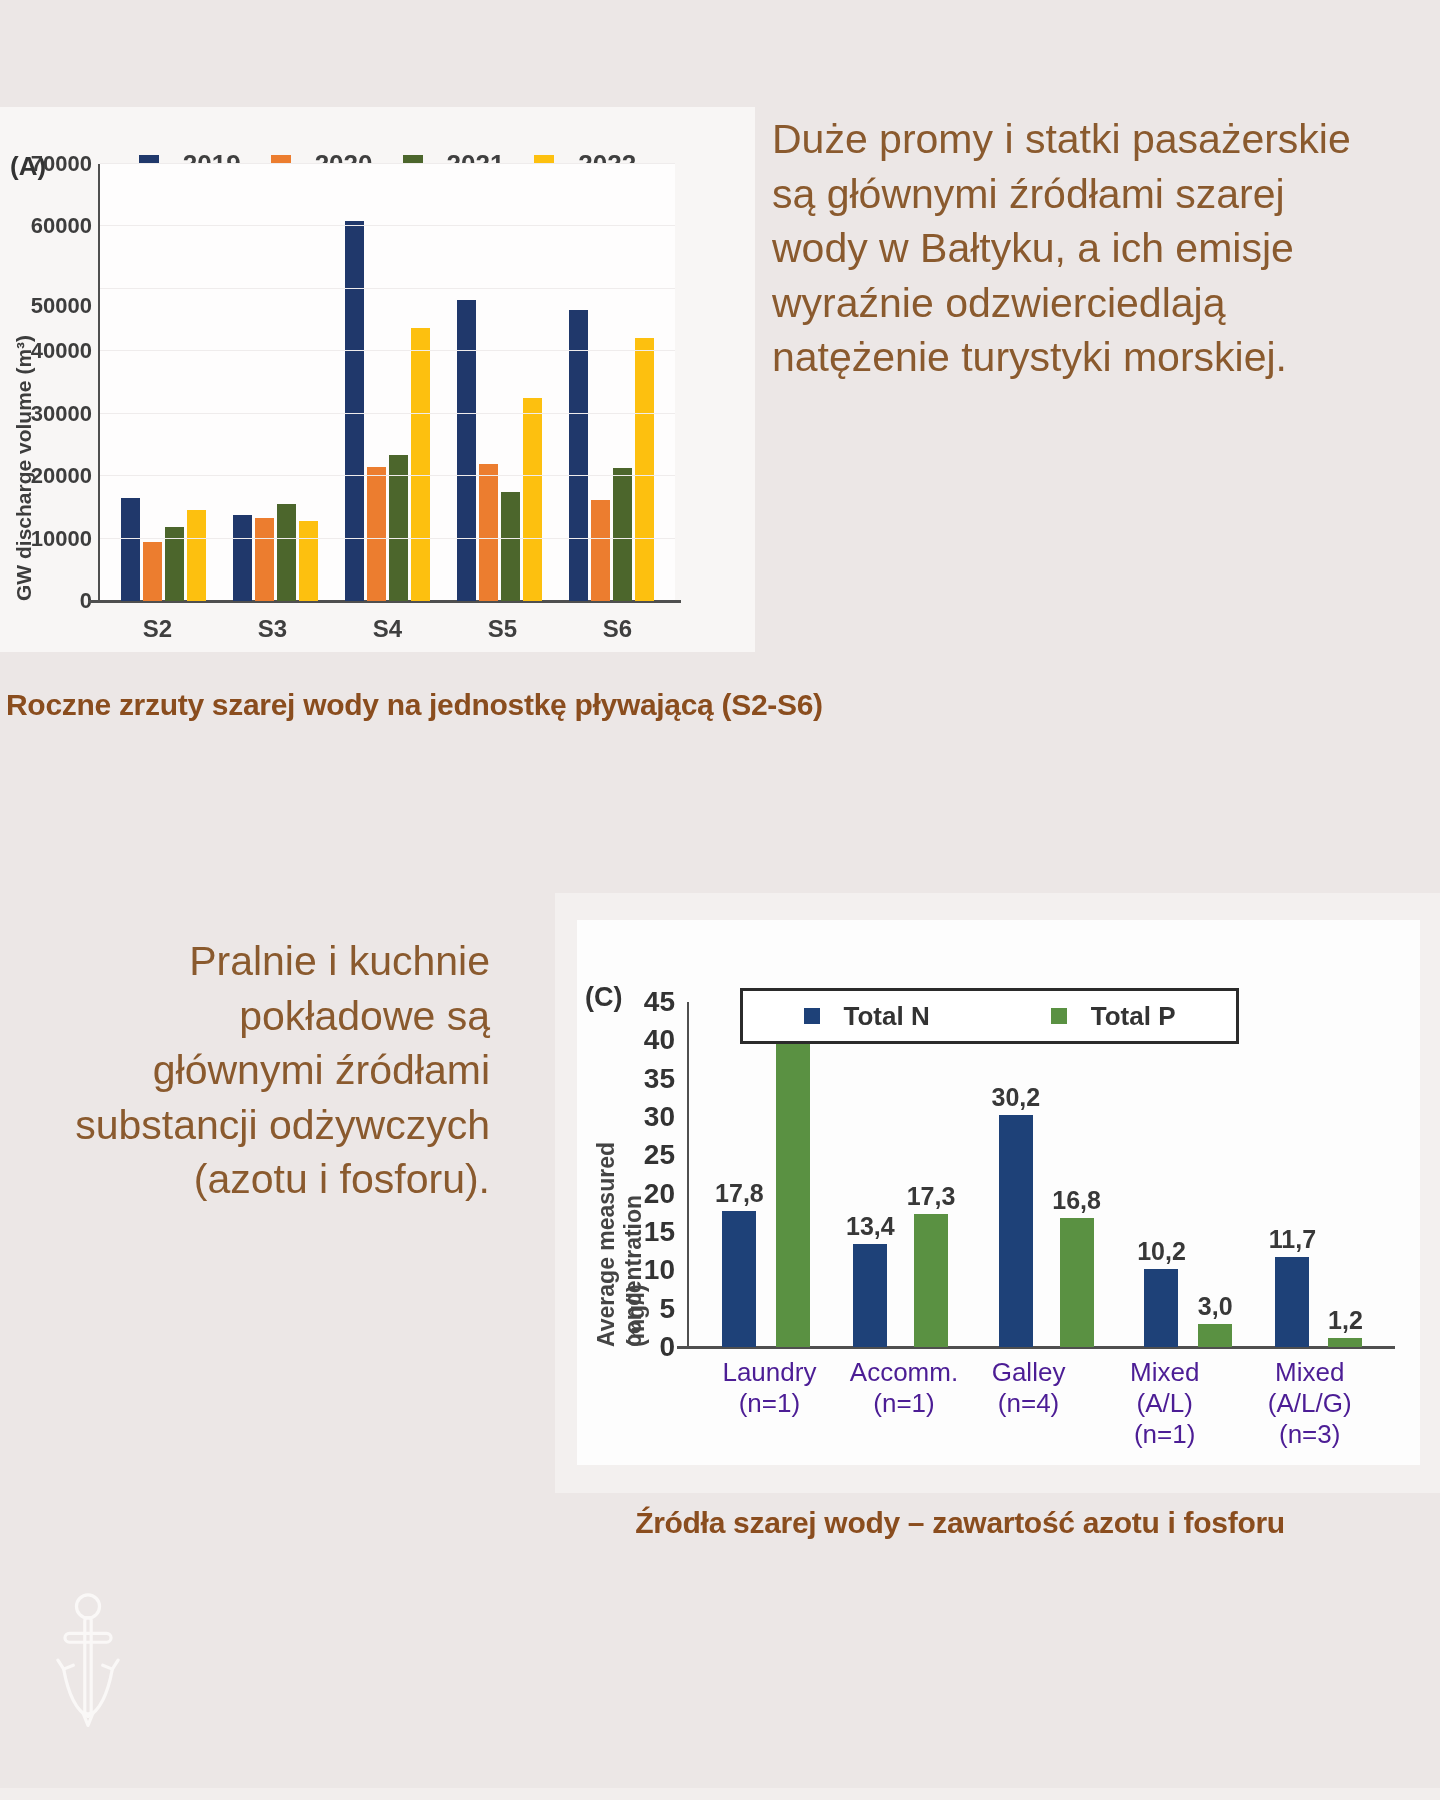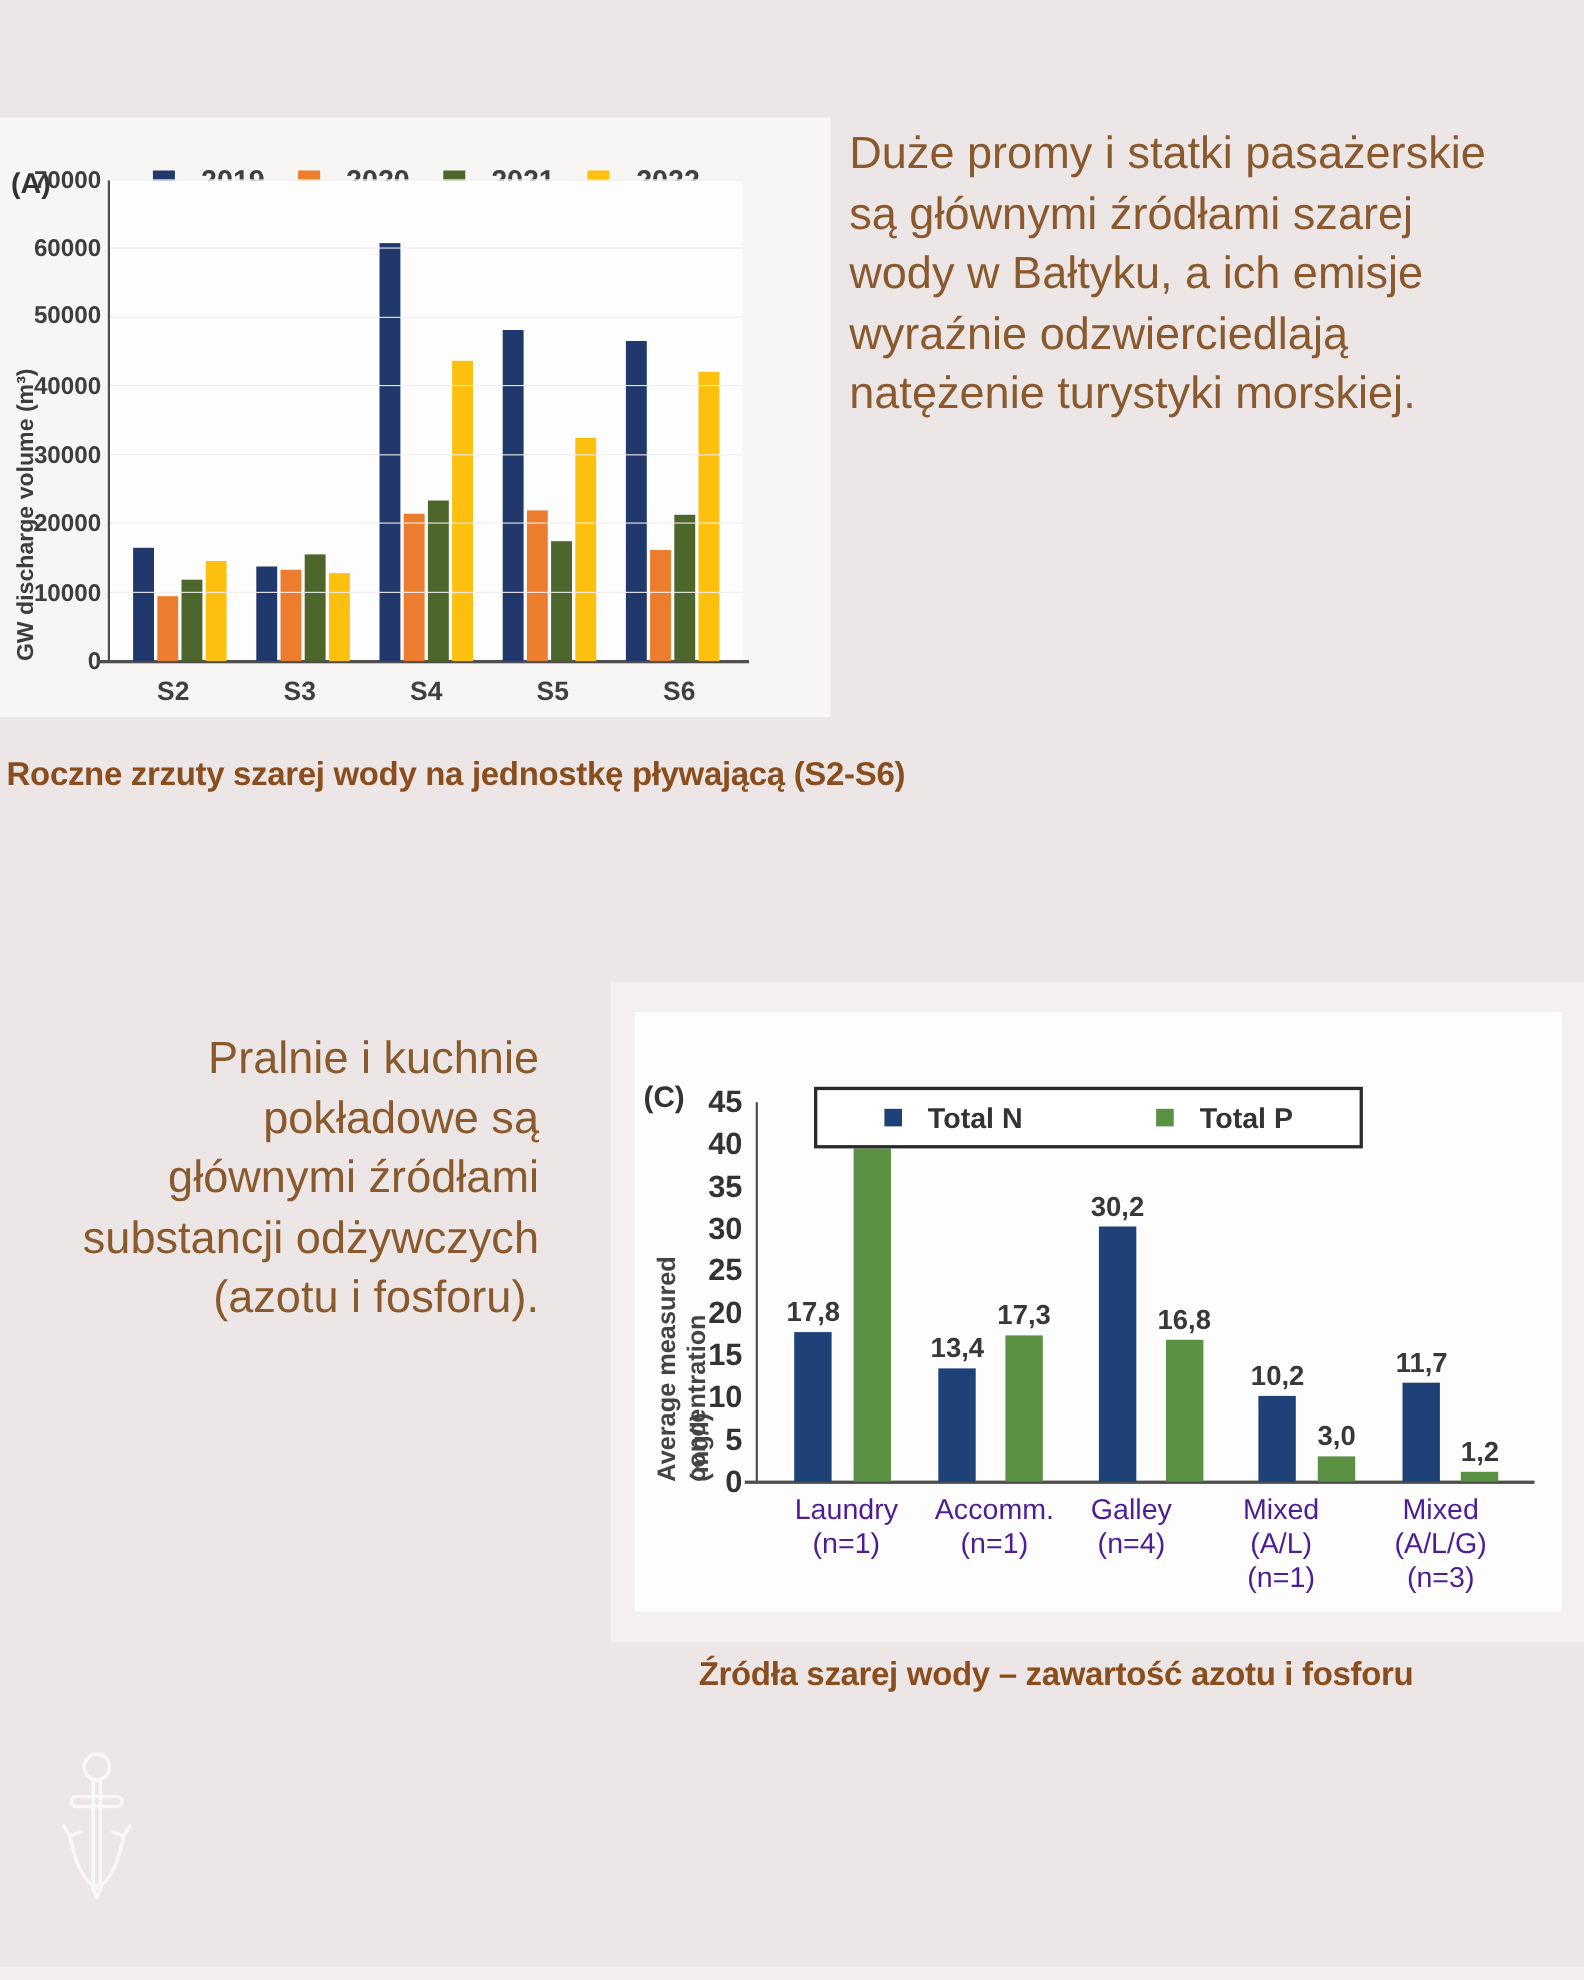--- a/index.html
+++ b/index.html
@@ -83,21 +83,21 @@
 
 <div class="card-a chart-a">
   <div class="panel-label">(A)</div>
   <div class="ytitle-a">GW discharge volume (m³)</div>
   <div class="yticks-a">
       <div class="ytick" style="bottom: 0px;">0</div>
       <div class="ytick" style="bottom: 62.4286px; margin-left: 36px;">10000</div>
       <div class="ytick" style="bottom: 124.857px;">20000</div>
       <div class="ytick" style="bottom: 187.286px;">30000</div>
       <div class="ytick" style="bottom: 249.714px;">40000</div>
-      <div class="ytick" style="bottom: 314px; text-align: right;">50000</div>
+      <div class="ytick" style="bottom: 295px; text-align: right;">50000</div>
       <div class="ytick" style="bottom: 374.571px;">60000</div>
       <div class="ytick" style="bottom: 437px;">70000</div>
     </div>
   <div class="legend-a">
       <div class="legitem">
         <span class="sq" style="background: rgb(32, 56, 107);"></span>
         <span>2019</span>
       </div>
       <div class="legitem">
         <span class="sq" style="background: rgb(236, 125, 47);"></span>

